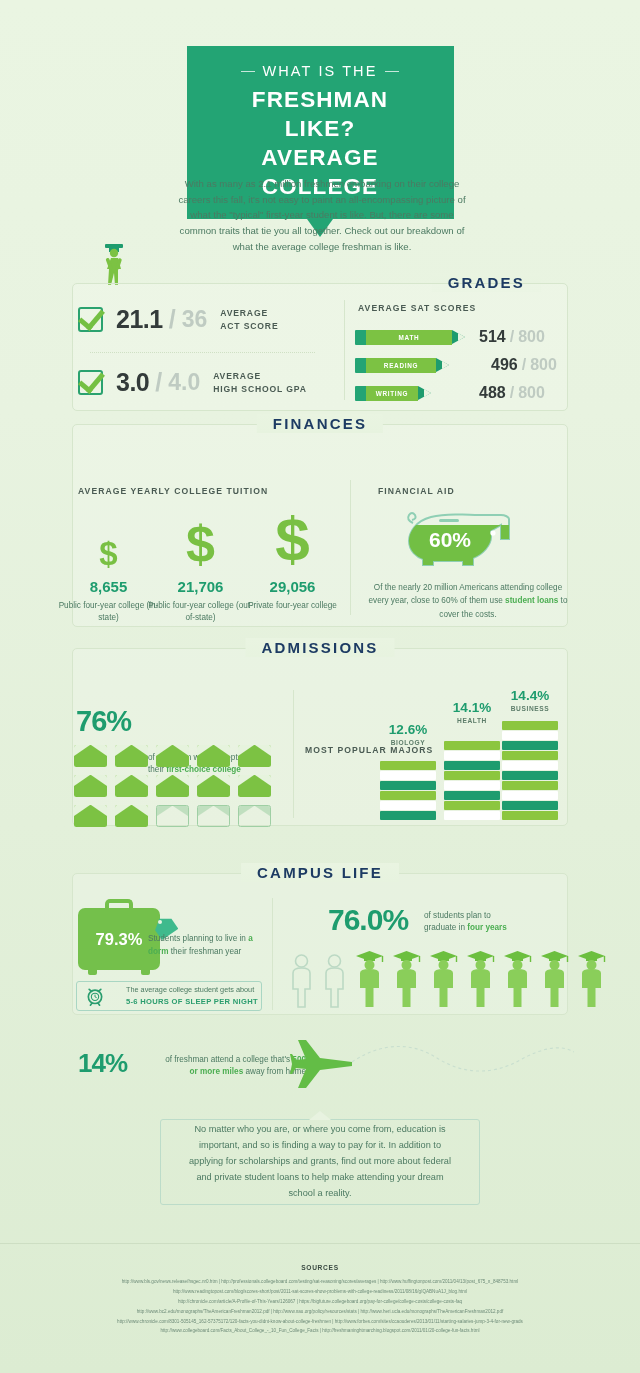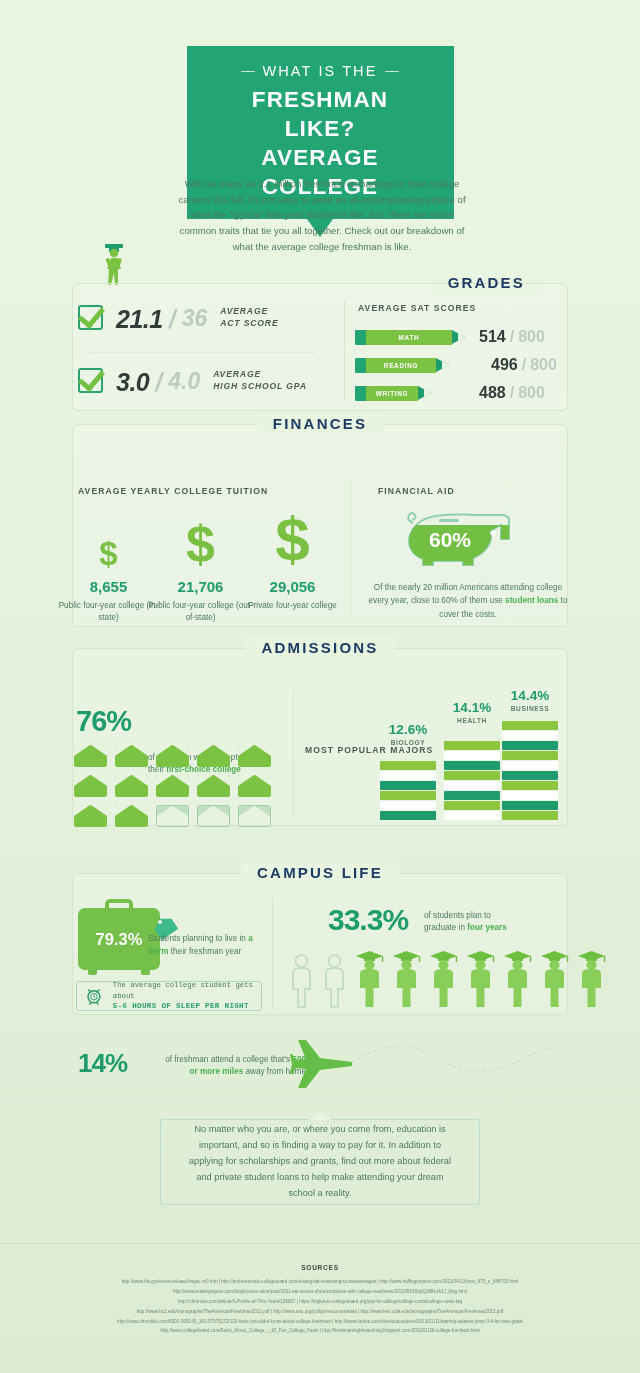--- a/index.html
+++ b/index.html
@@ -110,21 +110,21 @@
     z-index: -1;
   }
   .sec-title span { position: relative; z-index: 1; }
 
   #sec-grades    { top: 283px; height: 128px; }
   #sec-finances  { top: 424px; height: 203px; }
   #sec-admissions{ top: 648px; height: 178px; }
   #sec-campus    { top: 873px; height: 142px; }
 
   
-  .grade-row { position: absolute; display: flex; align-items: flex-start; font-style: italic; }
+  .grade-row { position: absolute; display: flex; align-items: center; }
   .chk {
     width: 25px; height: 25px;
     border: 2px solid #2aa26f;
     border-radius: 3px;
     position: relative;
     flex: none;
   }
   .chk::after {
     content: "";
     position: absolute;
@@ -229,21 +229,21 @@
     border-radius: 5px 5px 0 0; background: transparent;
   }
   .suitcase .pct { color: #ffffff; font-size: 16.5px; font-weight: bold; }
   .suitcase .leg { position: absolute; bottom: -5px; width: 9px; height: 5px; background: #74c04b; border-radius: 0 0 2px 2px; }
   .dorm-copy { position: absolute; left: 148px; top: 933px; width: 116px; font-size: 8.2px; color: #4c7a62; line-height: 1.55; }
   .sleep-box {
     position: absolute; left: 76px; top: 981px; width: 186px; height: 30px;
     border: 1px solid #a9d6c3; border-radius: 3px;
     display: flex; align-items: center; padding-left: 8px;
   }
-  .sleep-box .txt { margin-left: 10px; font-size: 7.3px; color: #4c7a62; line-height: 1.45; font-family: Liberation Mono, monospace; }
+  .sleep-box .txt { margin-left: 21px; font-size: 7.3px; color: #4c7a62; line-height: 1.45; }
   .sleep-box .txt b { color: #2a9d6e; font-size: 7.6px; letter-spacing: .3px; }
 
   .grad-pct { position: absolute; left: 328px; top: 903px; font-size: 30px; font-weight: bold; color: #1e9c6e; letter-spacing: -1px; }
   .grad-copy { position: absolute; left: 424px; top: 910px; width: 100px; font-size: 8.2px; color: #4c7a62; line-height: 1.48; }
   .people { position: absolute; left: 288px; top: 950px; display: flex; gap: 6px; align-items: flex-end; }
 
   
   .plane-pct { position: absolute; left: 78px; top: 1048px; font-size: 26px; font-weight: bold; color: #1e9c6e; letter-spacing: -1px; }
   .plane-copy { position: absolute; left: 156px; top: 1054px; width: 150px; font-size: 8.2px; color: #4c7a62; line-height: 1.5; text-align: right; }
   .plane-wrap { position: absolute; left: 290px; top: 1038px; }
@@ -589,21 +589,21 @@
       <path d="M8 21 L6.5 23 M16 21 L17.5 23" stroke="#2a9d6e" stroke-width="2" stroke-linecap="round"></path>
     </svg>
     <div class="txt">
       <div>The average college student gets about</div>
       <b>5-6 HOURS OF SLEEP PER NIGHT</b>
     </div>
   </div>
 
   <div class="vert-sep" style="left:272px; top:898px; height:112px;"></div>
 
-  <div class="grad-pct">33.3%</div>
+  <div class="grad-pct">76.0%</div>
   <div class="grad-copy">
     <span>of students plan to graduate in </span><span class="hl">four years</span>
   </div>
 
   <div class="people">
 
     <svg width="27" height="55" viewBox="0 0 27 55">
       <circle cx="13.5" cy="8" r="6" fill="none" stroke="#bcd9c4" stroke-width="1.6"></circle>
       <path d="M5 20 q0-5 8.5-5 q8.5 0 8.5 5 L22 36 L17 36 L17 54 L10 54 L10 36 L5 36 Z" fill="none" stroke="#bcd9c4" stroke-width="1.6"></path>
     </svg>

